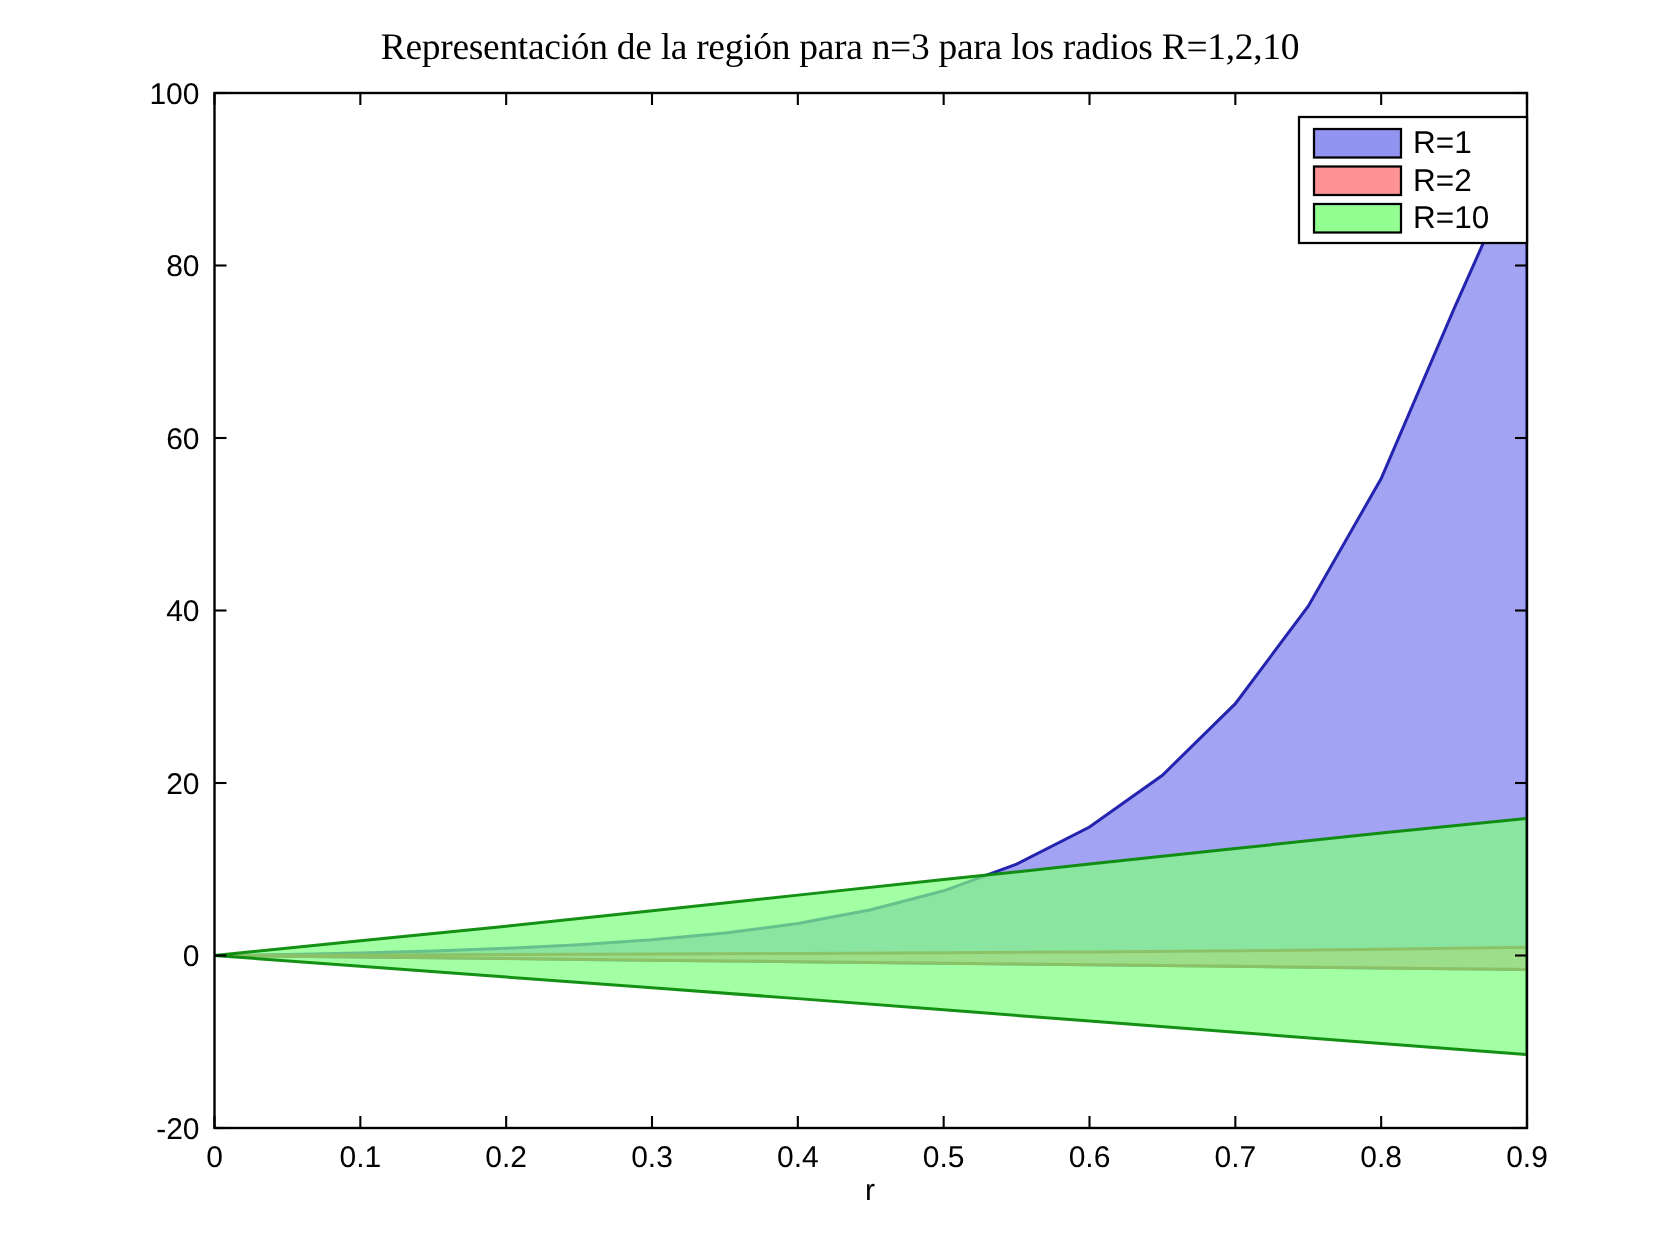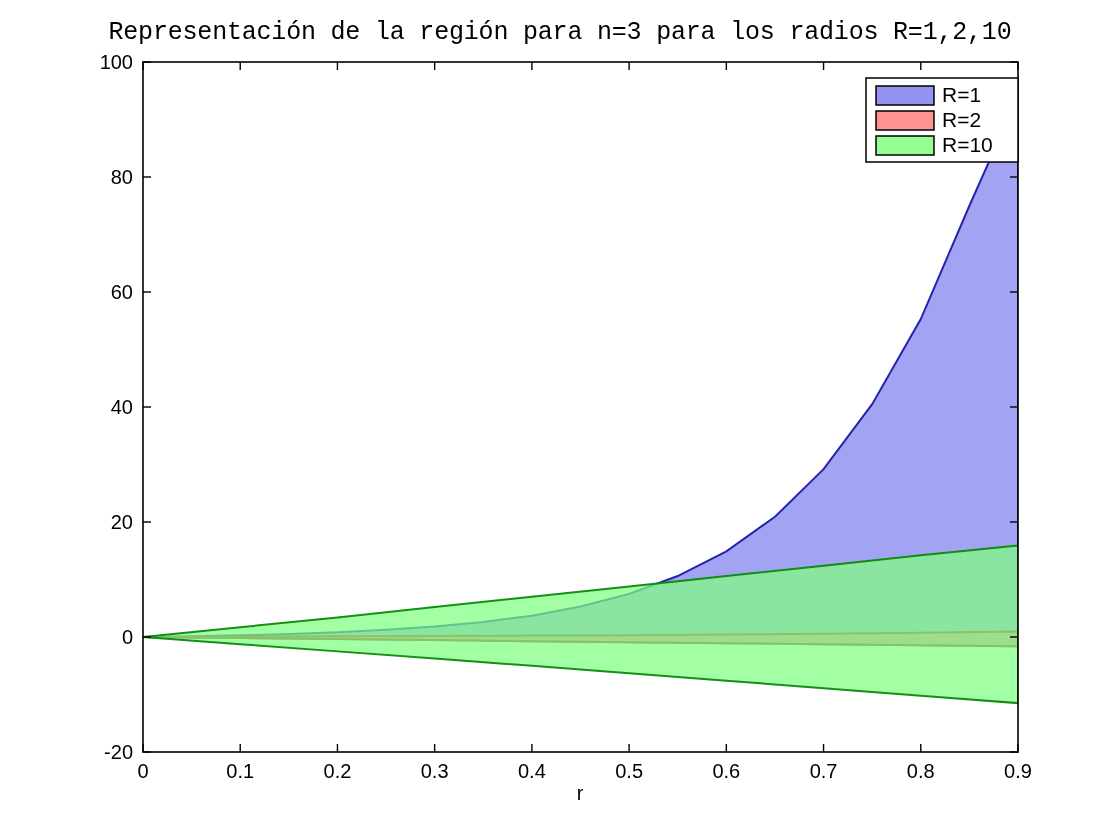--- a/index.html
+++ b/index.html
@@ -21,21 +21,21 @@
   }
   #chart-title {
     position: absolute;
     left: 0;
     top: 18px;
     width: 1120px;
     text-align: center;
     font-size: 25px;
     color: #000000;
     letter-spacing: -0.2px;
-    font-family: Liberation Mono, monospace;
+    font-family: Liberation Serif, serif;
   }
   #plot-svg {
     position: absolute;
     left: 0;
     top: 0;
   }
   .tick-label {
     font-family: "Liberation Sans", sans-serif;
     font-size: 20px;
     fill: #000000;

